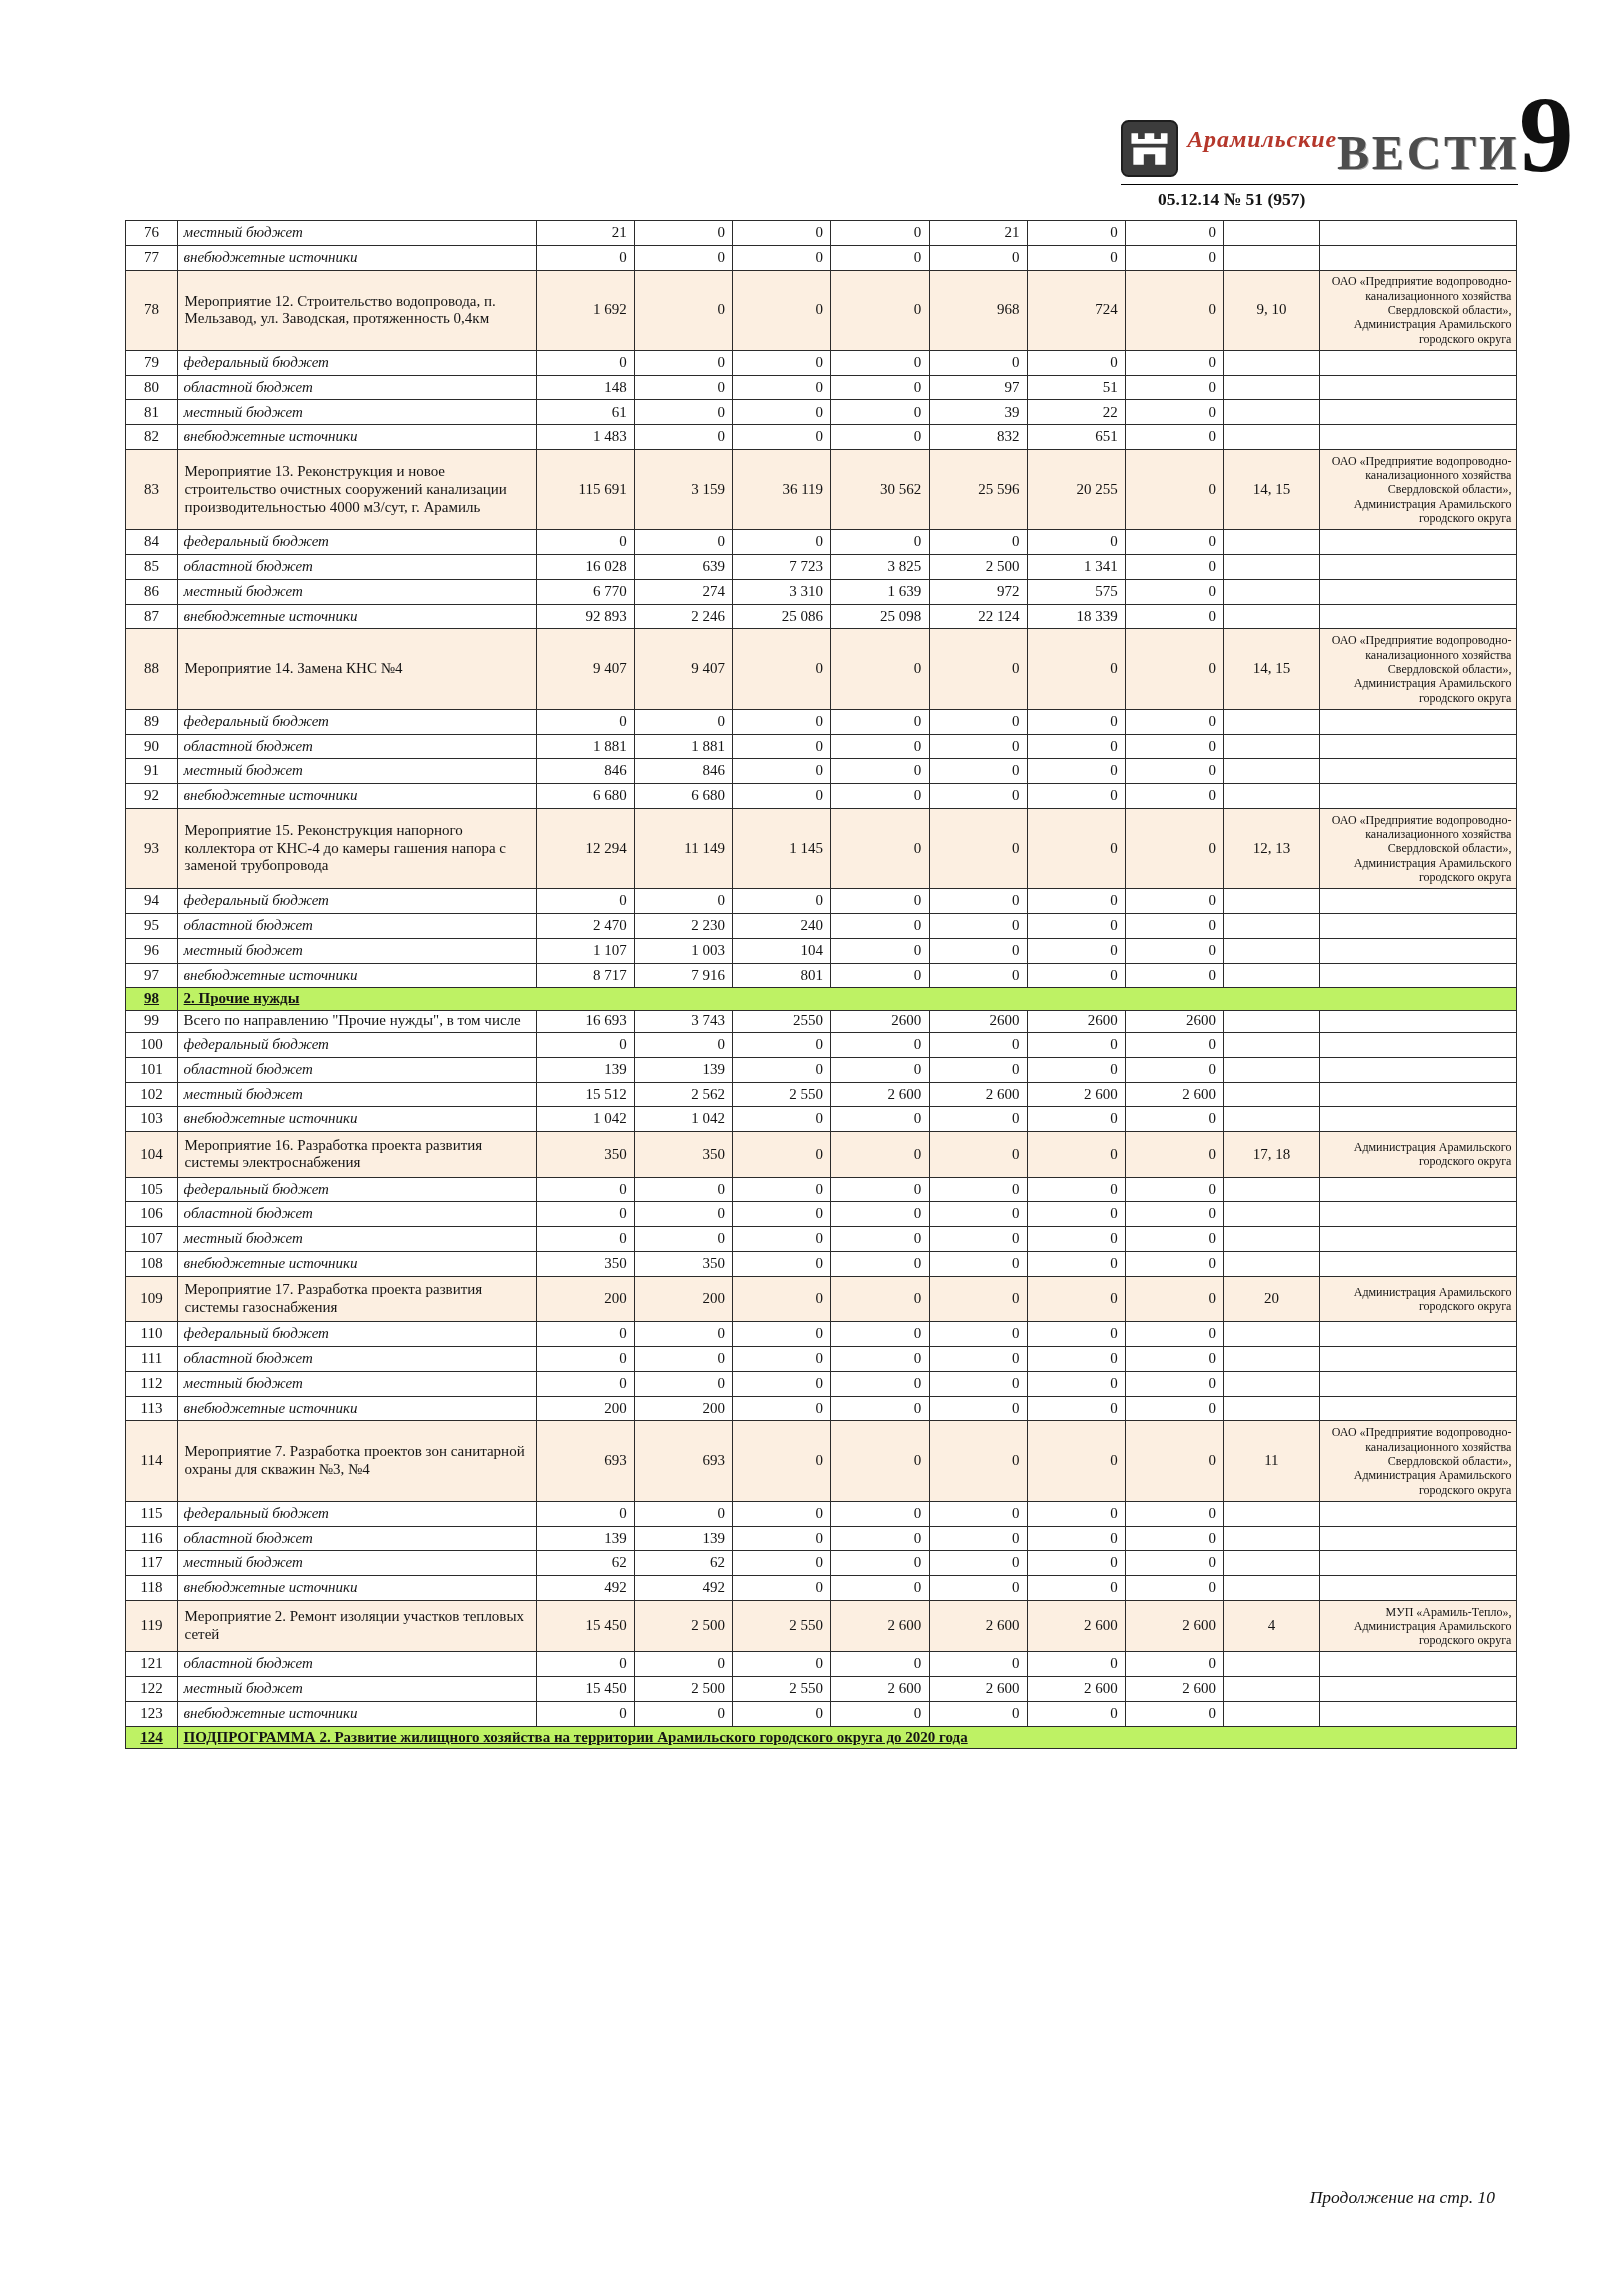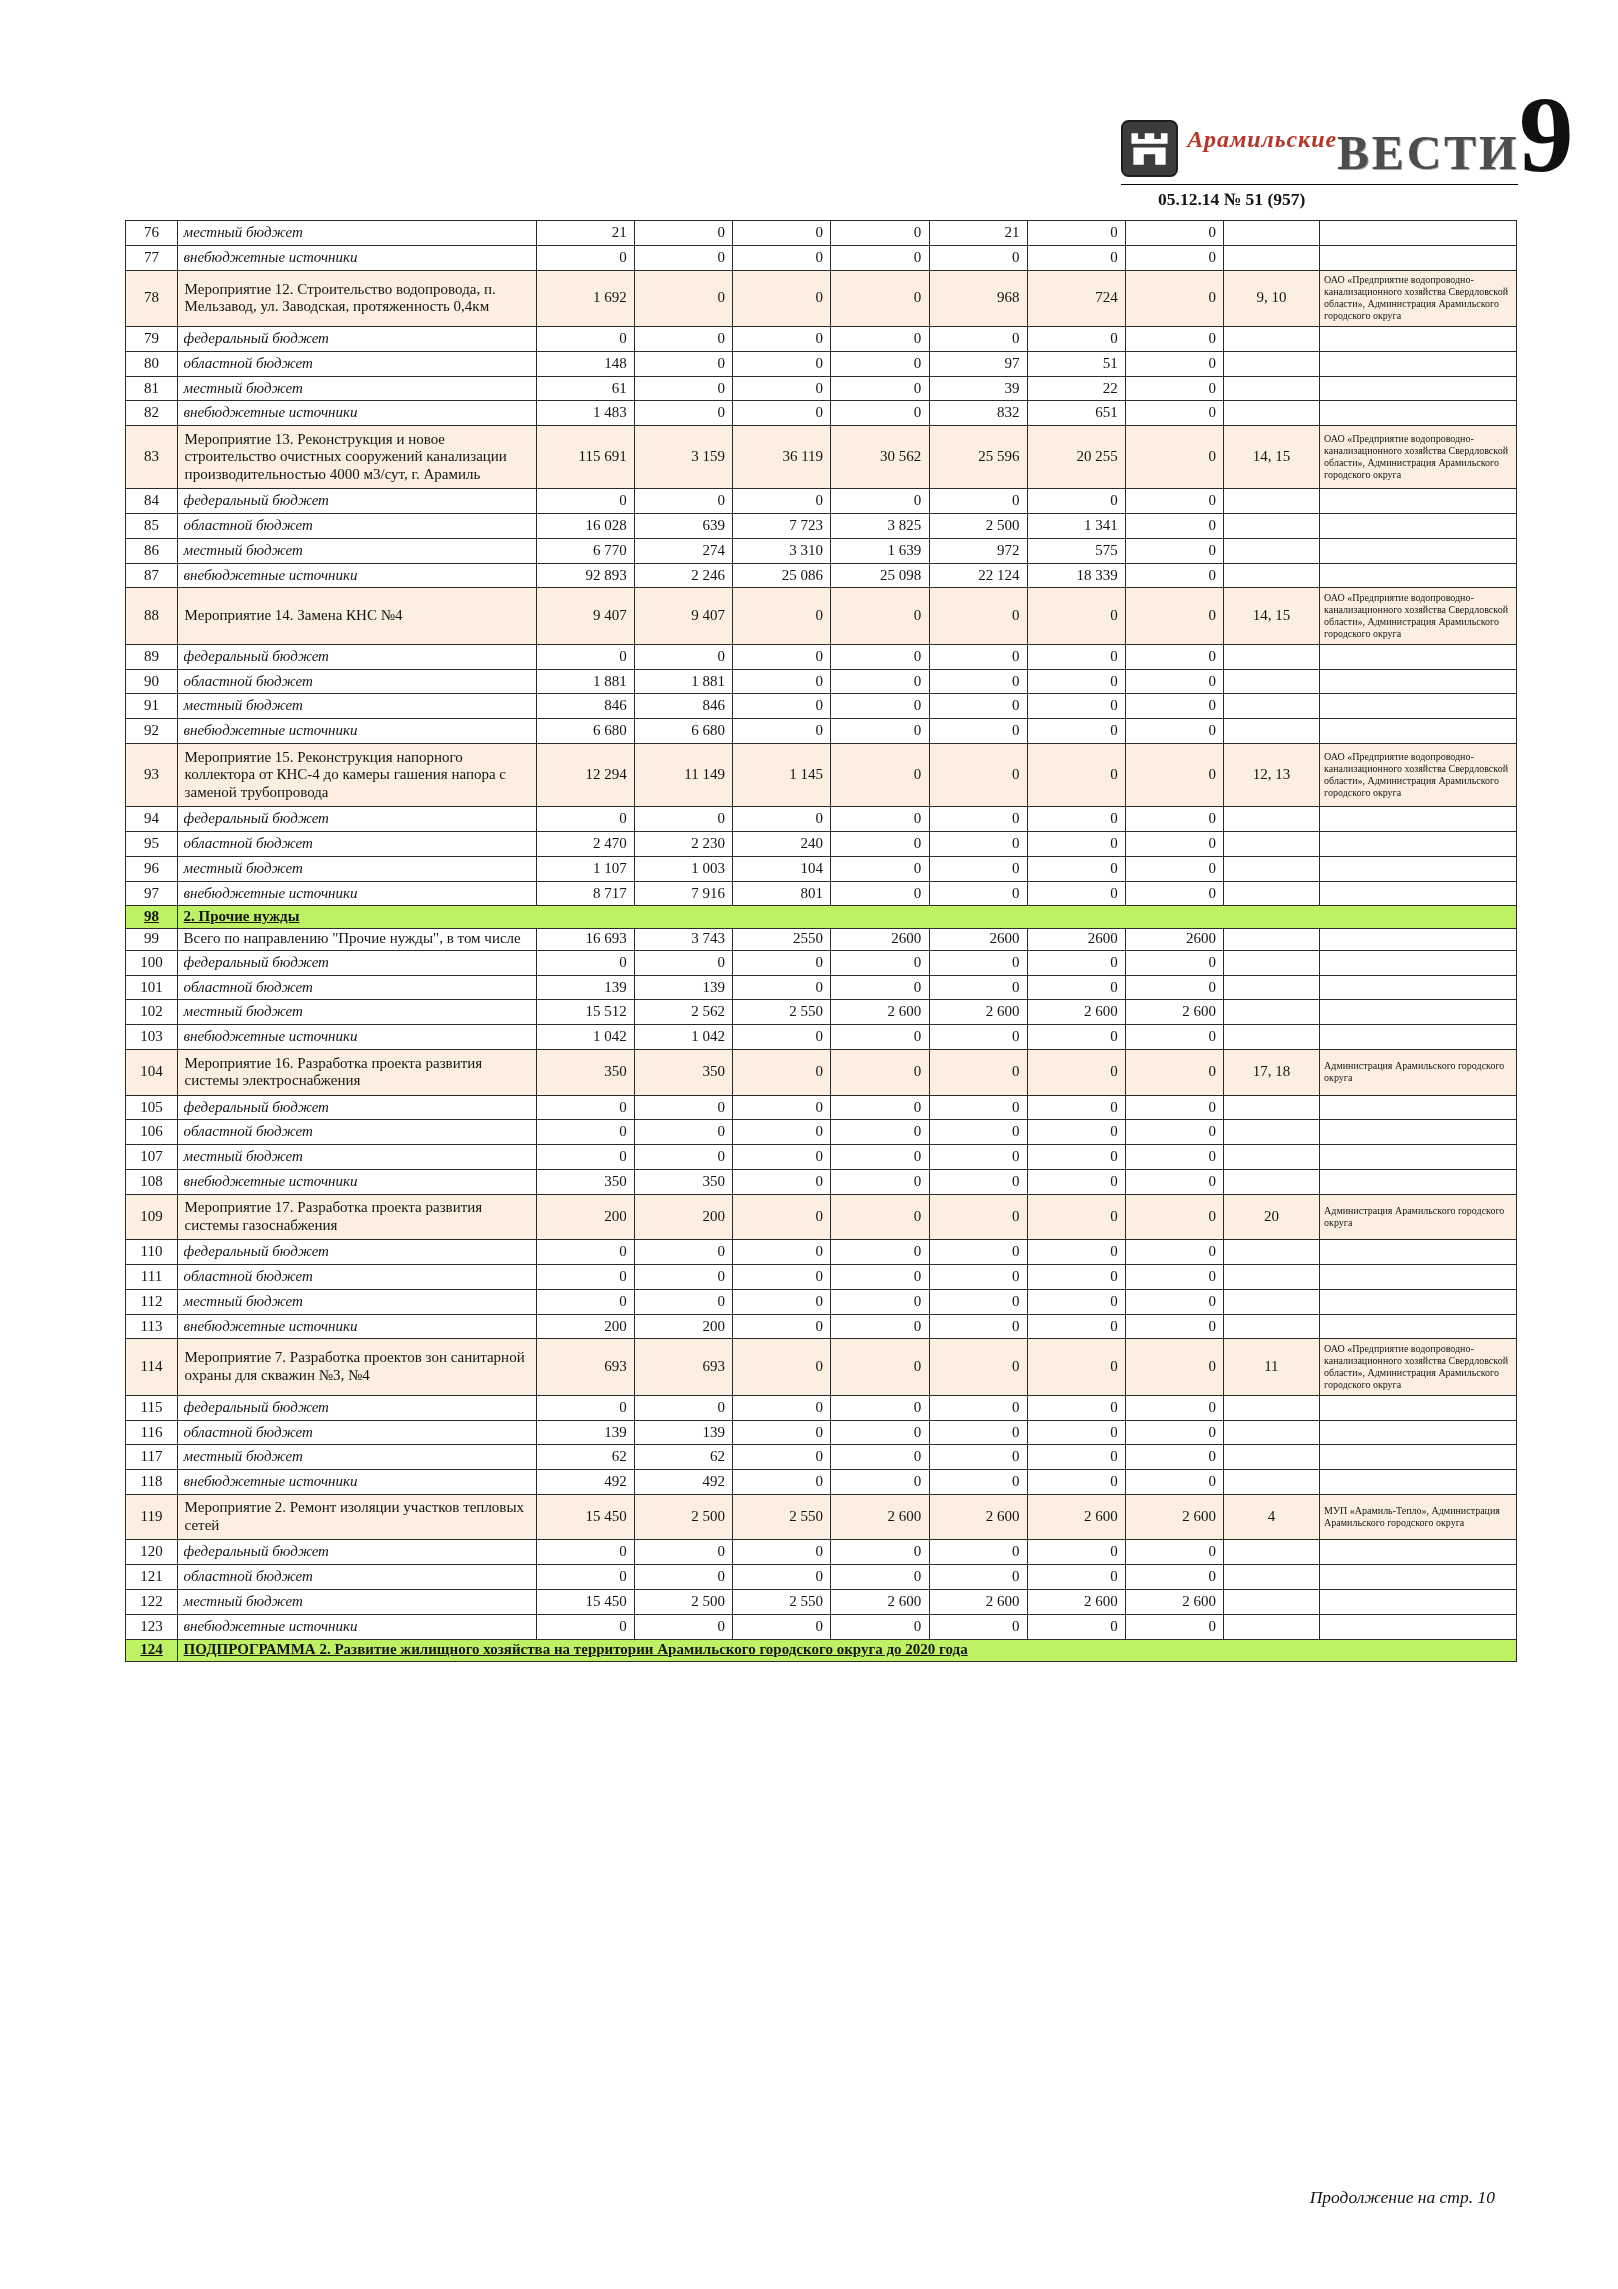--- a/index.html
+++ b/index.html
@@ -30,21 +30,21 @@
   .budget-table td{
     border:0.9px solid #2b2b2b;padding:1.8px 5.5px;vertical-align:middle;
     overflow:hidden;
   }
   td.num{text-align:center;}
   td.name{text-align:left;}
   tr.budget td{height:22px;padding-top:0.9px;padding-bottom:0.9px;}
   tr.budget td.name{font-style:italic;}
   td.val{text-align:right;padding-right:7.4px;}
   td.note{text-align:center;}
-  td.org{text-align:left;font-size:10px;line-height:1.2;padding:3.7px 4.6px;}
+  td.org{text-align:right;font-size:12px;line-height:1.2;padding:3.7px 4.6px;}
   tr.measure td{background:#fcefe1;}
   tr.measure td.name{padding:4.6px 6.5px;}
   tr.section td{background:#bef264;font-weight:bold;text-decoration:underline;}
   td.section-name{text-align:left;}
 
   
   .footer-note{
     position:absolute;top:2187px;right:124px;
     font-style:italic;font-size:17.5px;
   }
@@ -642,33 +642,20 @@
         <td class="val">2 500</td>
         <td class="val">2 550</td>
         <td class="val">2 600</td>
         <td class="val">2 600</td>
         <td class="val">2 600</td>
         <td class="val">2 600</td>
         <td class="note">4</td>
         <td class="org">МУП «Арамиль-Тепло», Администрация Арамильского городского округа</td>
       </tr>
       <tr class="budget">
-        <td class="num">120</td>
-        <td class="name">федеральный бюджет</td>
-        <td class="val">0</td>
-        <td class="val">0</td>
-        <td class="val">0</td>
-        <td class="val">0</td>
-        <td class="val">0</td>
-        <td class="val">0</td>
-        <td class="val">0</td>
-        <td class="note"></td>
-        <td class="org"></td>
-      </tr>
-      <tr class="budget">
         <td class="num">121</td>
         <td class="name">областной бюджет</td>
         <td class="val">0</td>
         <td class="val">0</td>
         <td class="val">0</td>
         <td class="val">0</td>
         <td class="val">0</td>
         <td class="val">0</td>
         <td class="val">0</td>
         <td class="note"></td>

